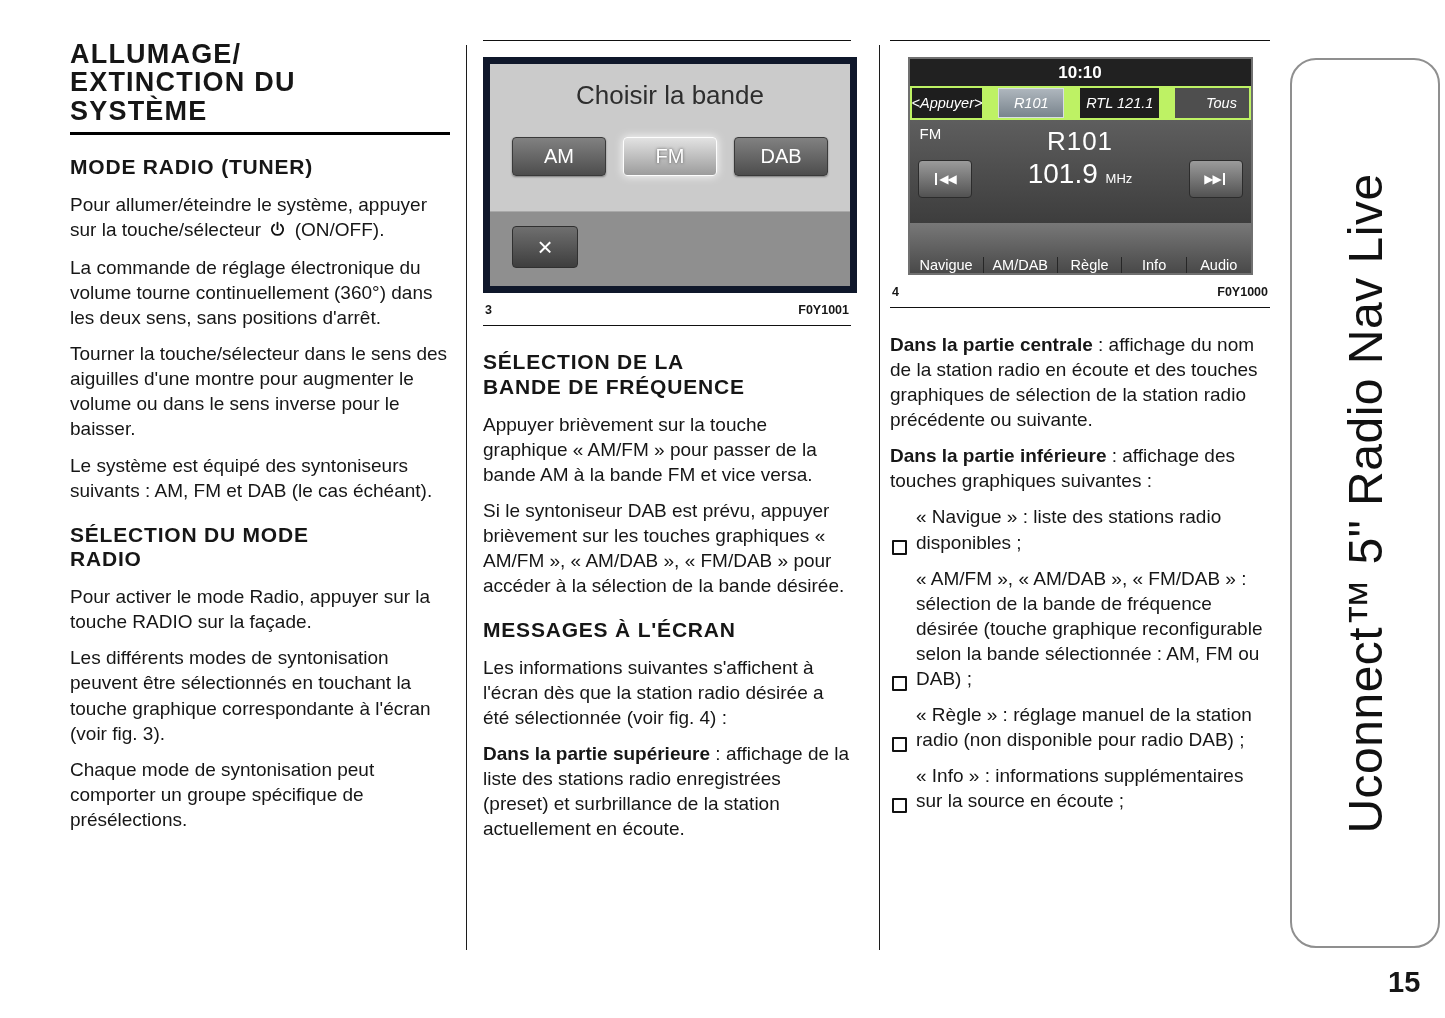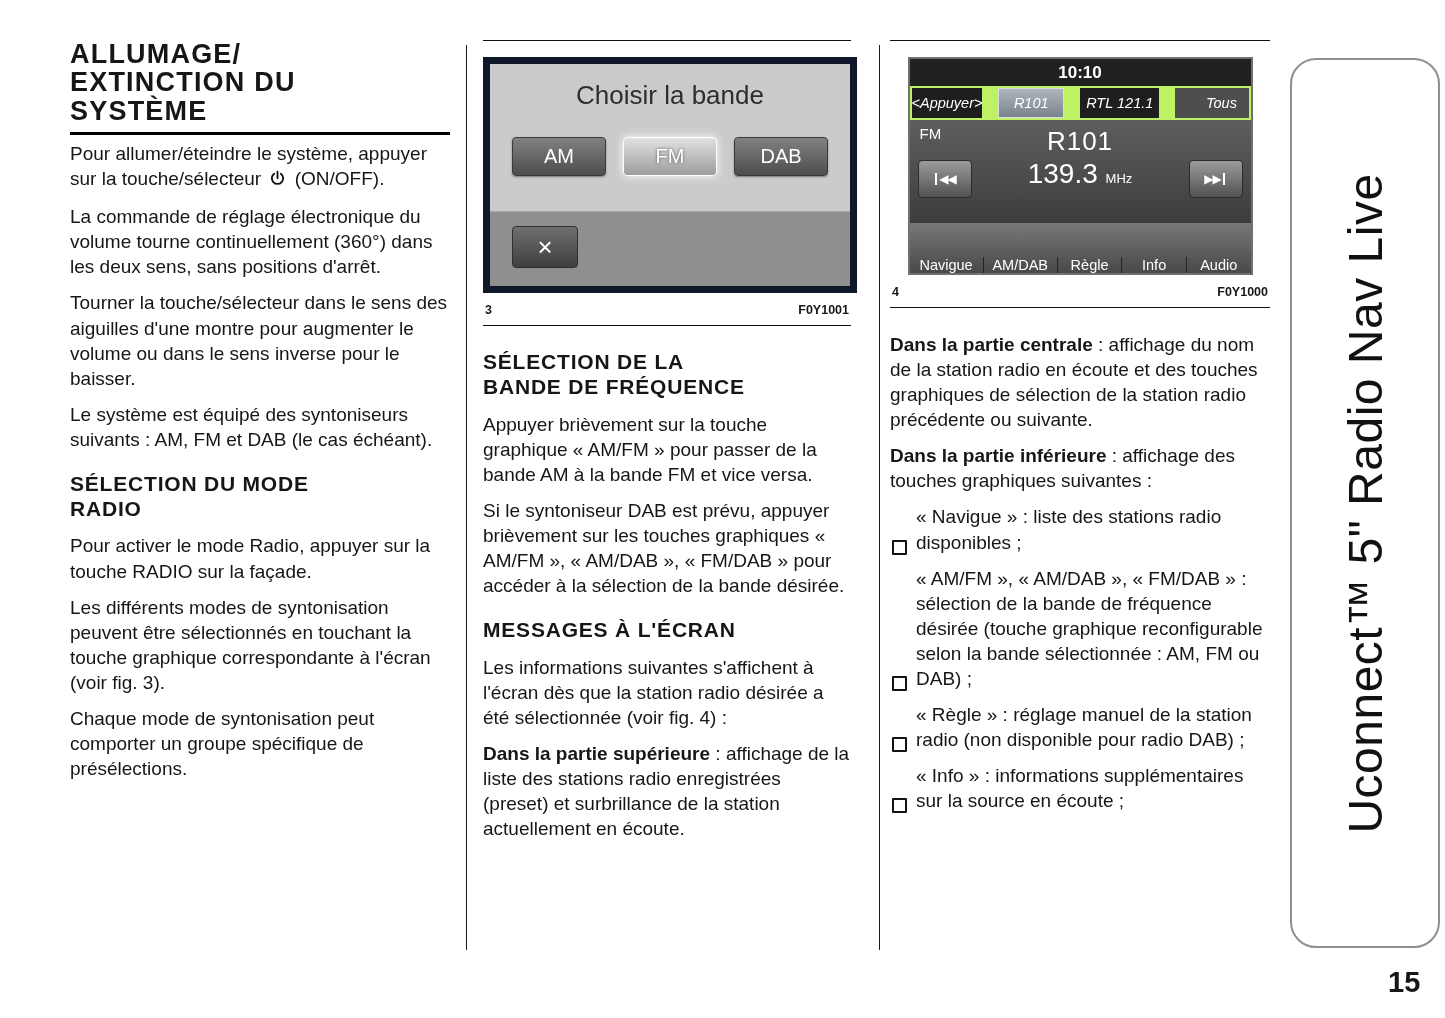--- a/index.html
+++ b/index.html
@@ -105,20 +105,21 @@
   <div class="vrule v2"></div>
 
   <div class="col col-left">
     <h1 class="title">
       <span class="tline">ALLUMAGE/</span>
       <span class="tline">EXTINCTION DU</span>
       <span class="tline">SYSTÈME</span>
     </h1>
     <div class="title-rule"></div>
 
+    <h2 class="sub">MODE RADIO (TUNER)</h2>
 
     <p>
       <span>Pour allumer/éteindre le système, appuyer sur la touche/sélecteur</span>
       <span class="icon-power"><svg width="17" height="17" viewBox="0 0 24 24" fill="none" stroke="#111" stroke-width="2.6" stroke-linecap="round">
             <path d="M12 2.5v9"></path>
             <path d="M7.3 5.2a8 8 0 1 0 9.4 0"></path>
           </svg></span>
       <span>(ON/OFF).</span>
     </p>
     <p>La commande de réglage électronique du volume tourne continuellement (360°) dans les deux sens, sans positions d'arrêt.</p>
@@ -174,21 +175,21 @@
       <div class="f4-presets">
         <div class="f4-preset">&lt;Appuyer&gt;</div>
         <div class="f4-preset active">R101</div>
         <div class="f4-preset wide">RTL 121.1</div>
         <div class="f4-preset tous">Tous</div>
       </div>
       <div class="f4-main">
         <div class="f4-band">FM</div>
         <div class="f4-station">R101</div>
         <div class="f4-freq">
-          <span>139.3</span>
+          <span>101.9</span>
           <span class="f4-unit">MHz</span>
         </div>
         <div class="f4-skip back">
             <span class="skipbar"></span>
             <span class="tris">◀◀</span>
           </div>
         <div class="f4-skip fwd">
             <span class="tris">▶▶</span>
             <span class="skipbar"></span>
           </div>

